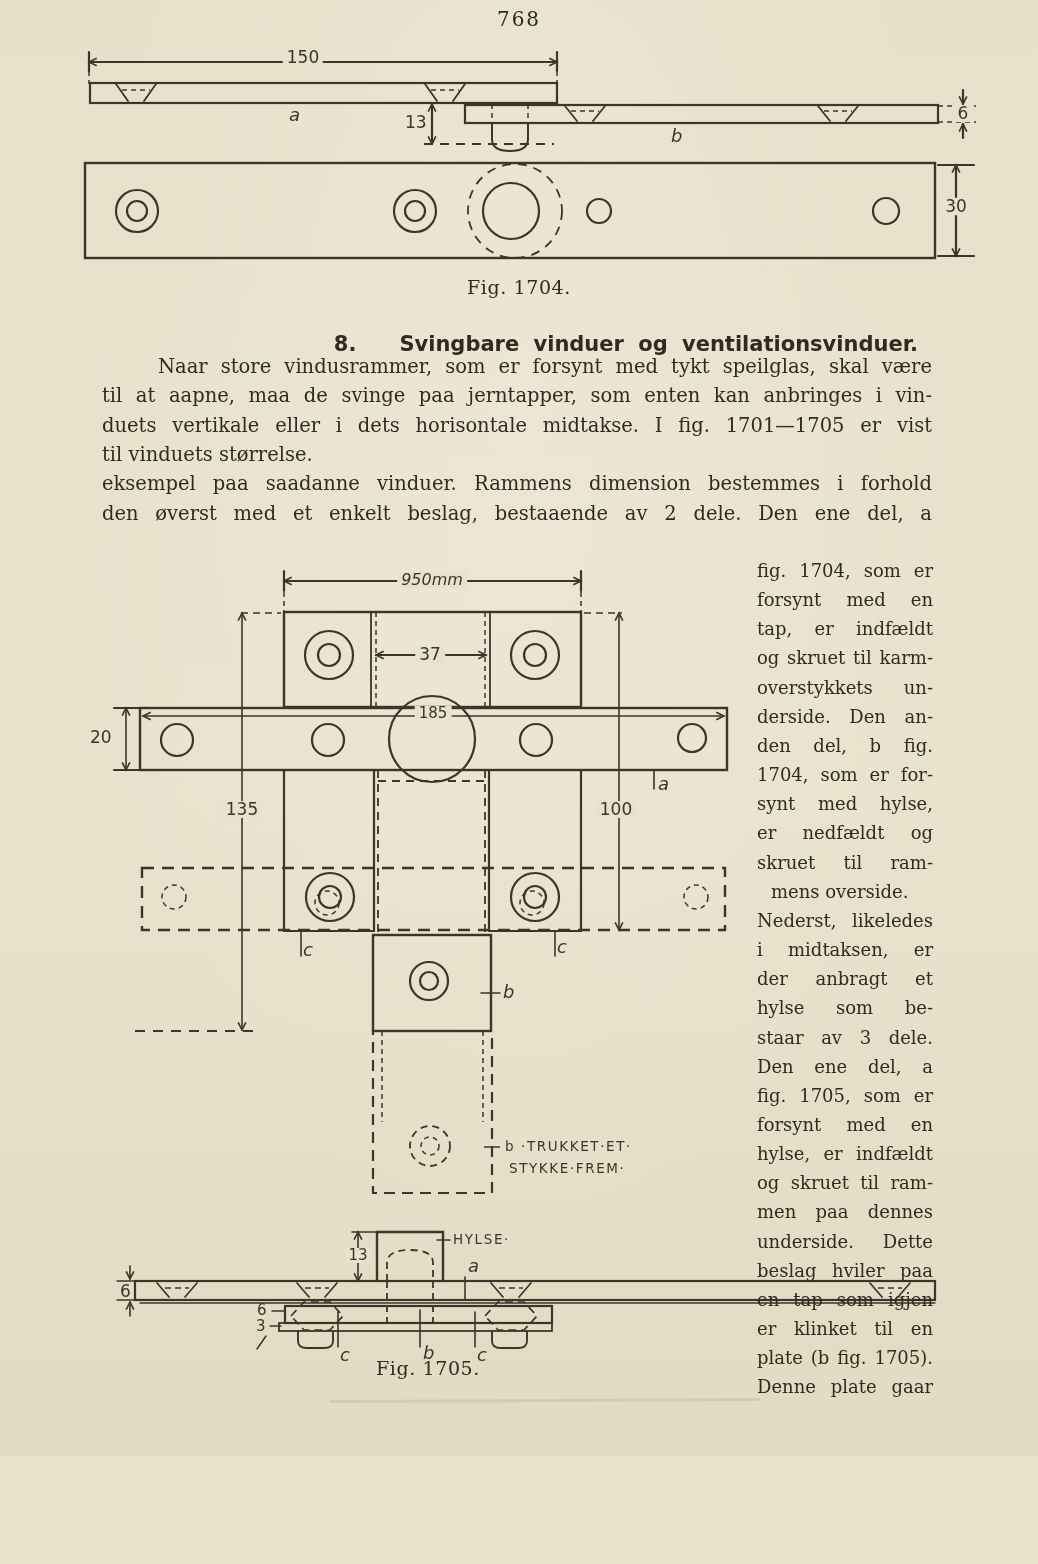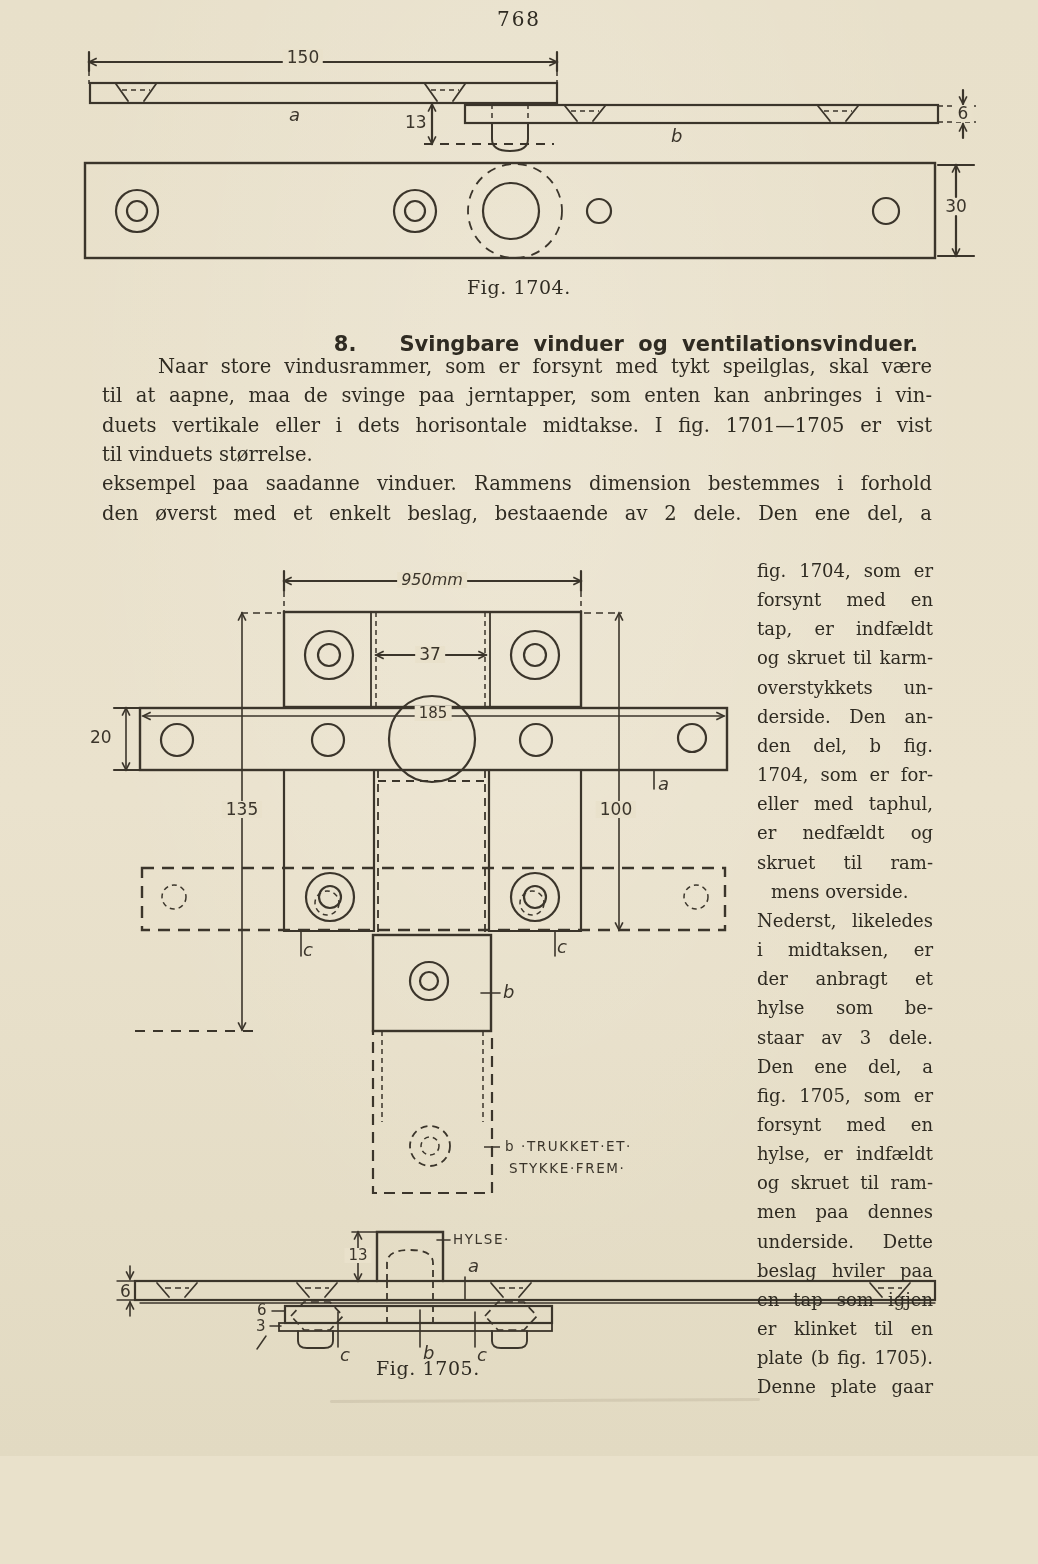--- a/index.html
+++ b/index.html
@@ -215,21 +215,21 @@
 
   <div class="rcol">
       <div class="tline">fig. 1704, som er</div>
       <div class="tline">forsynt med en</div>
       <div class="tline">tap, er indfældt</div>
       <div class="tline">og skruet til karm-</div>
       <div class="tline">overstykkets un-</div>
       <div class="tline">derside. Den an-</div>
       <div class="tline">den del, b fig.</div>
       <div class="tline">1704, som er for-</div>
-      <div class="tline">eller med taphul,</div>
+      <div class="tline">synt med hylse,</div>
       <div class="tline">er nedfældt og</div>
       <div class="tline">skruet til ram-</div>
       <div class="tline noj" style="text-indent: 14px;">mens overside.</div>
       <div class="tline">Nederst, likeledes</div>
       <div class="tline">i midtaksen, er</div>
       <div class="tline">der anbragt et</div>
       <div class="tline">hylse som be-</div>
       <div class="tline">staar av 3 dele.</div>
       <div class="tline">Den ene del, a</div>
       <div class="tline">fig. 1705, som er</div>

